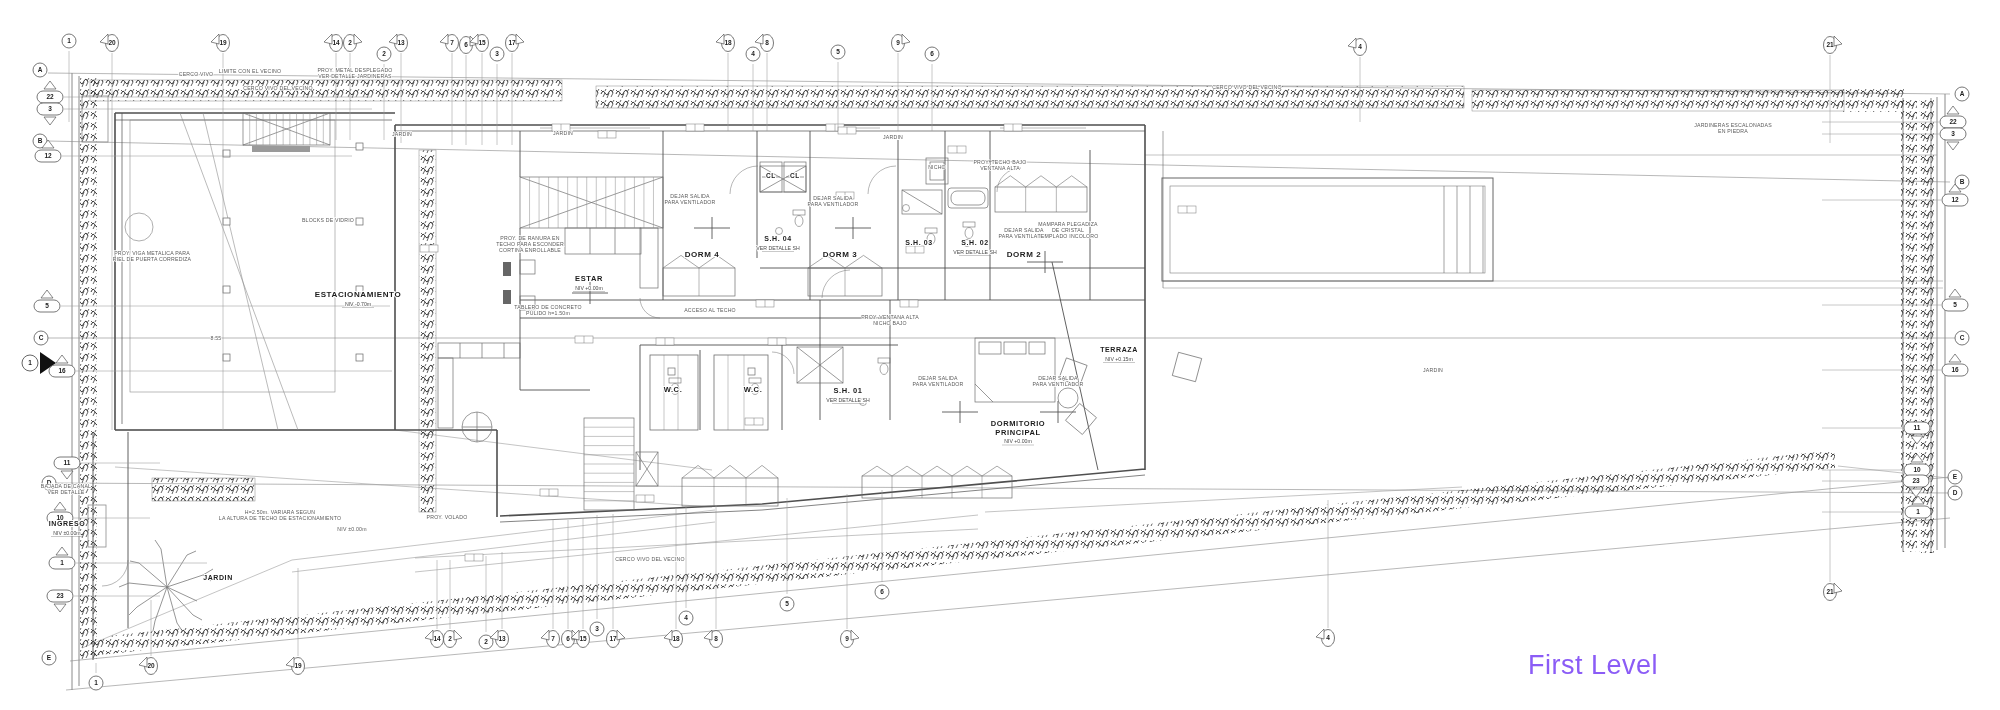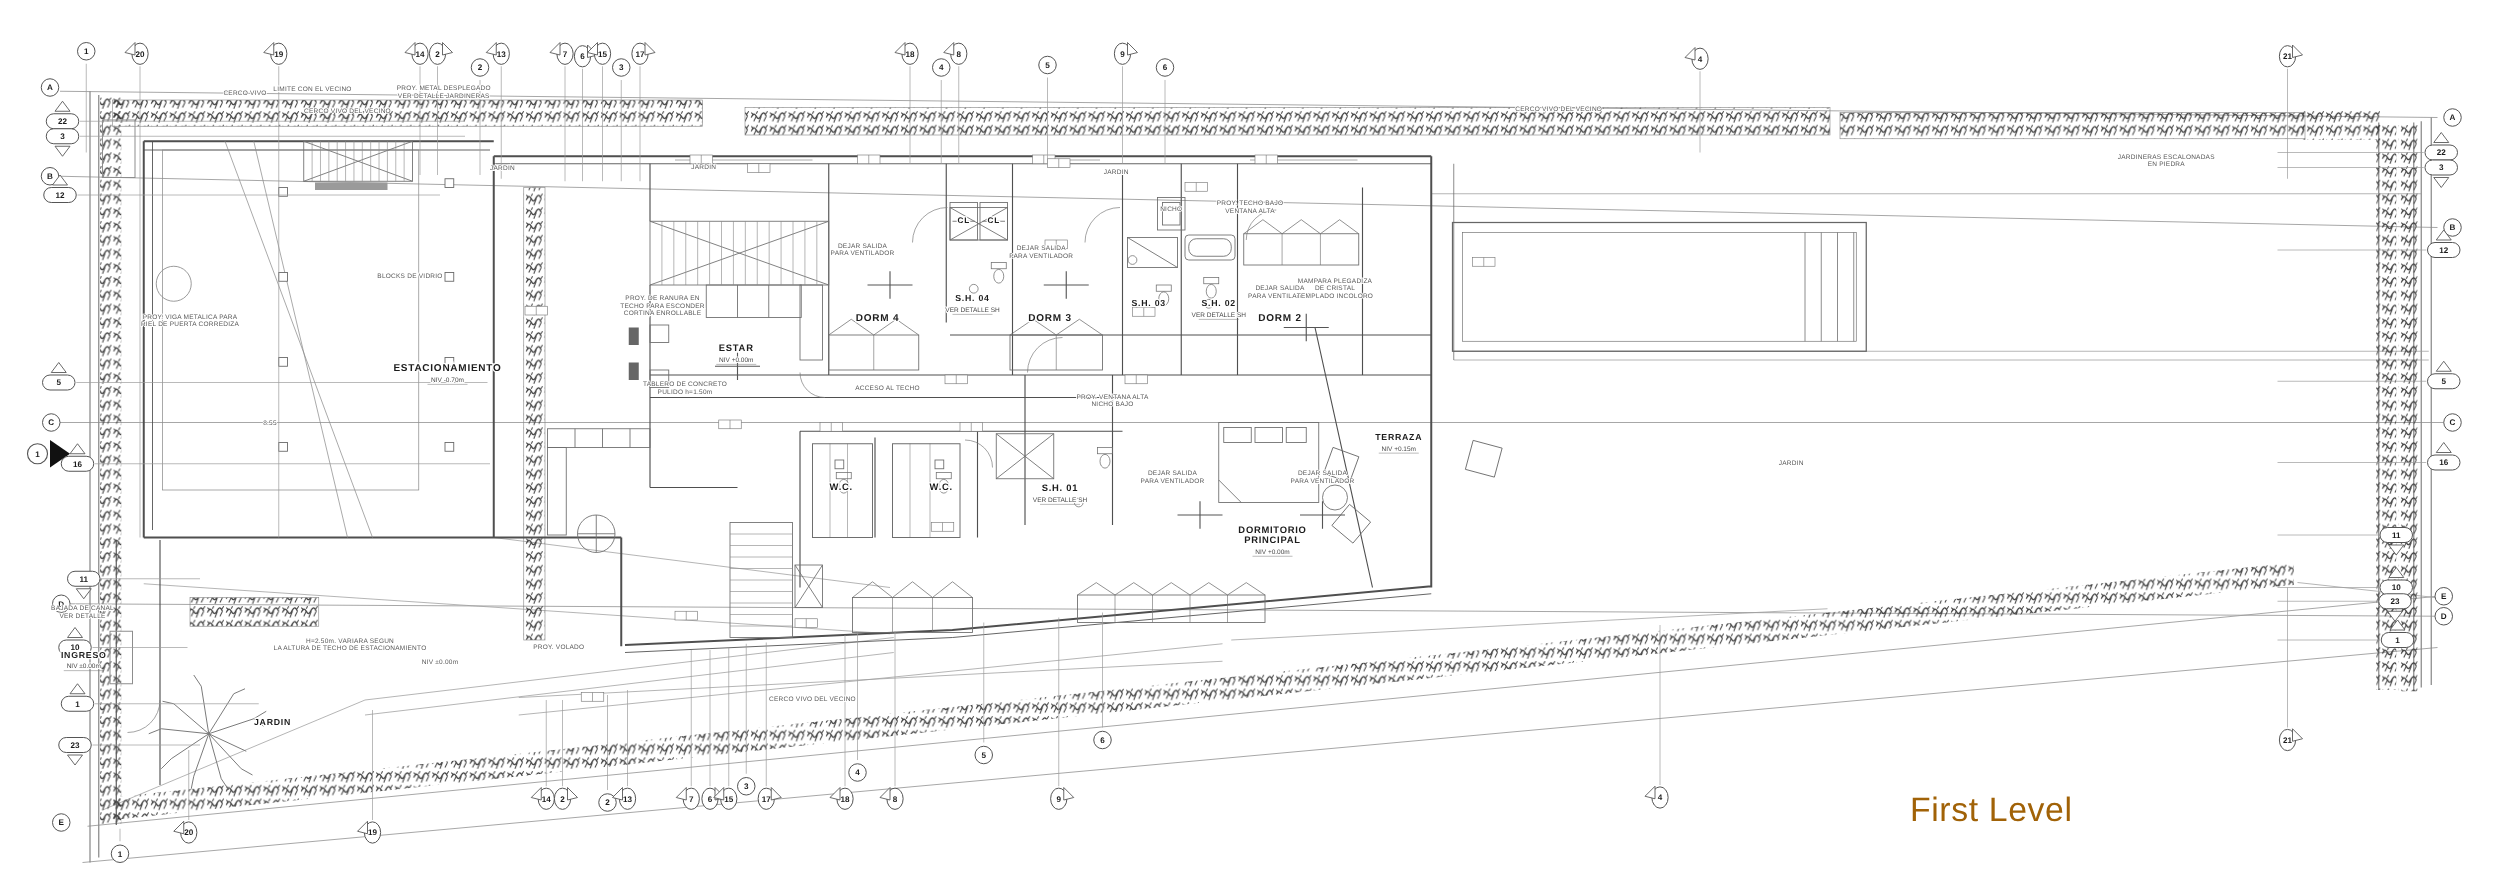--- a/index.html
+++ b/index.html
@@ -1,21 +1,21 @@
 <!DOCTYPE html>
 <html><head>
 <meta charset="utf-8">
 <style>
   html,body{margin:0;padding:0;background:#ffffff;}
   body{width:2000px;height:710px;position:relative;overflow:hidden;
        font-family:"Liberation Sans",sans-serif;}
   #plan-wrap{position:absolute;inset:0;}
   svg{display:block;}
   svg text{font-family:"Liberation Sans",sans-serif;}
-  .caption{position:absolute;left:1528px;top:633px;font-size:27px;color:#a16207;
+  .caption{position:absolute;left:1528px;top:650px;font-size:27px;color:#8b5cf6;
            letter-spacing:.5px;}
 </style>
 </head>
 <body>
 
 <div id="plan-wrap">
 <svg id="plan-svg" width="2000" height="710" viewBox="0 0 2000 710">
   <defs>
     <pattern id="veg" width="15" height="11" patternUnits="userSpaceOnUse">
       <path d="M1,6 q2,-5 4,-1 q2,4 4,-1 q2,-4 4,1" fill="none" stroke="#333" stroke-width="1"></path>

